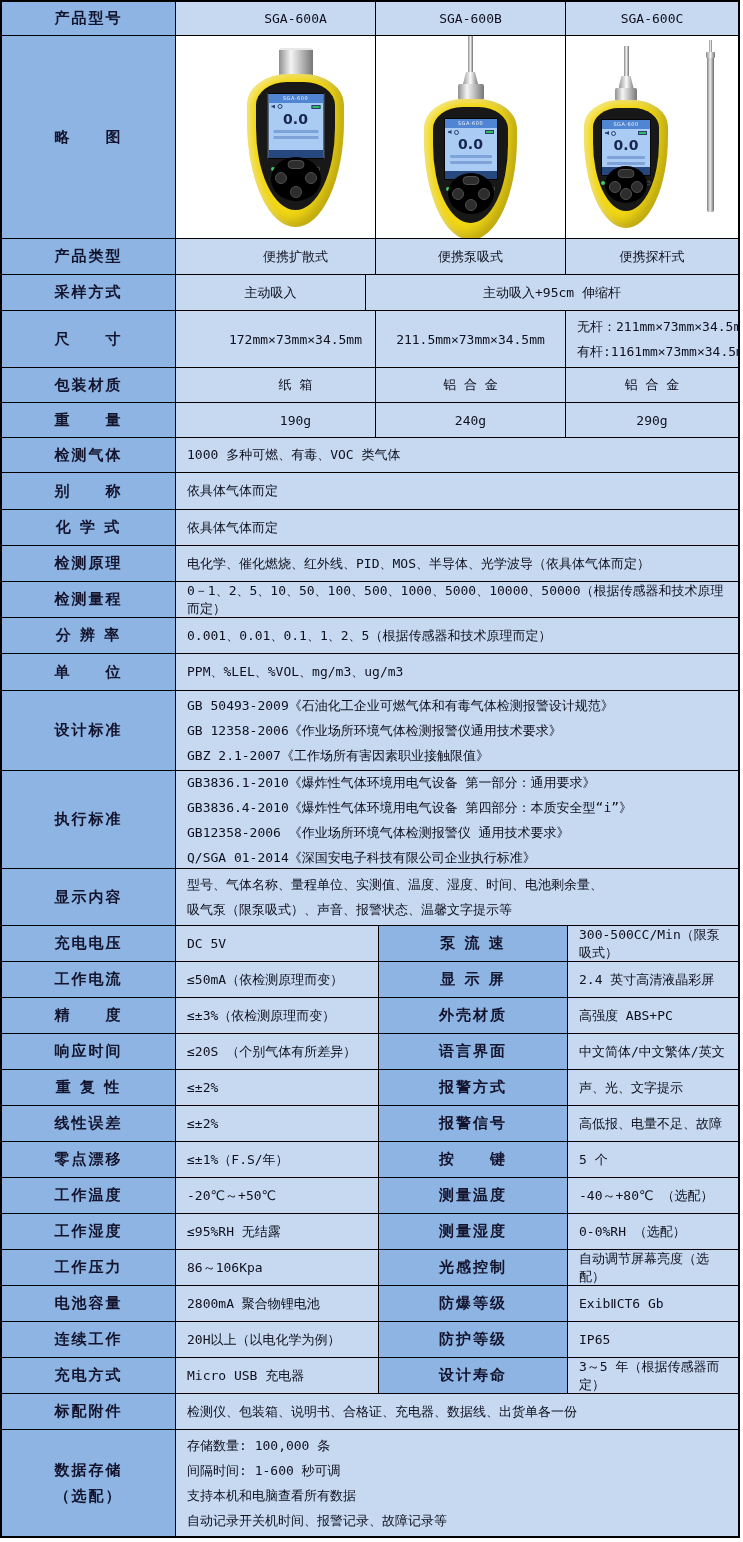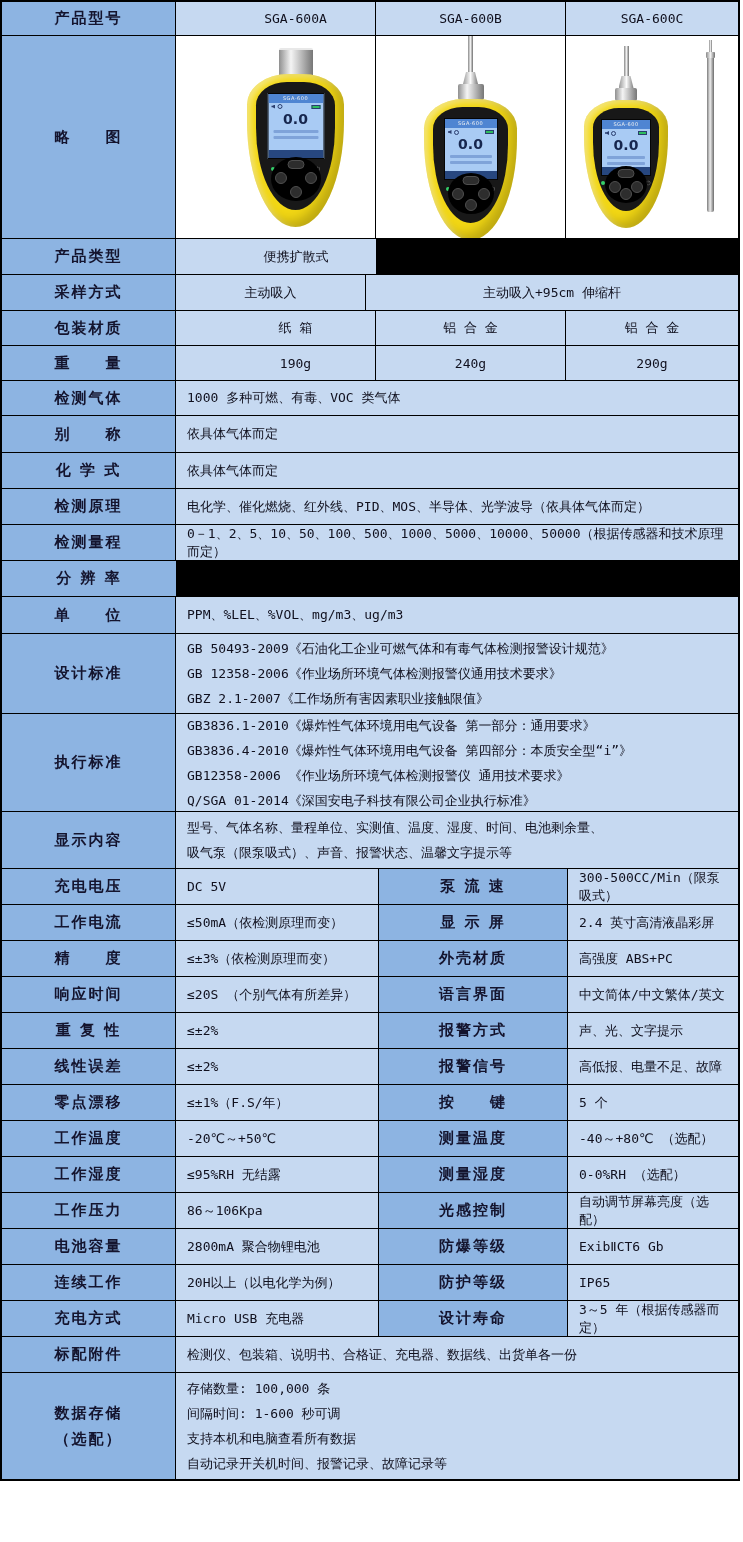--- a/index.html
+++ b/index.html
@@ -260,28 +260,39 @@
           </div>
         </div>
       </div>
       <div class="rod"></div>
     </div>
   </div>
 
   <div class="r" style="height:36px">
     <div class="cell cL lab">产品类型</div>
     <div class="cell c1 val ctr">便携扩散式</div>
+    <div class="cell c2 val ctr">便携泵吸式</div>
+    <div class="cell c3 val ctr">便携探杆式</div>
   </div>
 
   <div class="r" style="height:36px">
     <div class="cell cL lab">采样方式</div>
     <div class="cell c2 val ctr">主动吸入</div>
     <div class="cell c3 val ctr">主动吸入+95cm 伸缩杆</div>
   </div>
 
+  <div class="r" style="height:57px">
+    <div class="cell cL lab">尺　　寸</div>
+    <div class="cell c1 val ctr">172mm×73mm×34.5mm</div>
+    <div class="cell c2 val ctr">211.5mm×73mm×34.5mm</div>
+    <div class="cell c3 val multi">
+      <div>无杆：211mm×73mm×34.5mm</div>
+      <div>有杆:1161mm×73mm×34.5mm</div>
+    </div>
+  </div>
 
   <div class="r" style="height:35px">
     <div class="cell cL lab">包装材质</div>
     <div class="cell c1 val ctr">纸 箱</div>
     <div class="cell c2 val ctr">铝 合 金</div>
     <div class="cell c3 val ctr">铝 合 金</div>
   </div>
 
   <div class="r" style="height:35px">
     <div class="cell cL lab">重　　量</div>
@@ -305,20 +316,21 @@
   <div class="r" style="height:36px">
     <div class="cell cL lab">检测原理</div>
     <div class="cell c3 val lft">电化学、催化燃烧、红外线、PID、MOS、半导体、光学波导（依具体气体而定）</div>
   </div>
   <div class="r" style="height:36px">
     <div class="cell cL lab">检测量程</div>
     <div class="cell c3 val lft">0－1、2、5、10、50、100、500、1000、5000、10000、50000（根据传感器和技术原理而定）</div>
   </div>
   <div class="r" style="height:36px">
     <div class="cell cL lab">分 辨 率</div>
+    <div class="cell c3 val lft">0.001、0.01、0.1、1、2、5（根据传感器和技术原理而定）</div>
   </div>
   <div class="r" style="height:37px">
     <div class="cell cL lab">单　　位</div>
     <div class="cell c3 val lft">PPM、%LEL、%VOL、mg/m3、ug/m3</div>
   </div>
 
   <div class="r" style="height:80px">
     <div class="cell cL lab">设计标准</div>
     <div class="cell c3 val multi">
       <div>GB 50493-2009《石油化工企业可燃气体和有毒气体检测报警设计规范》</div>

